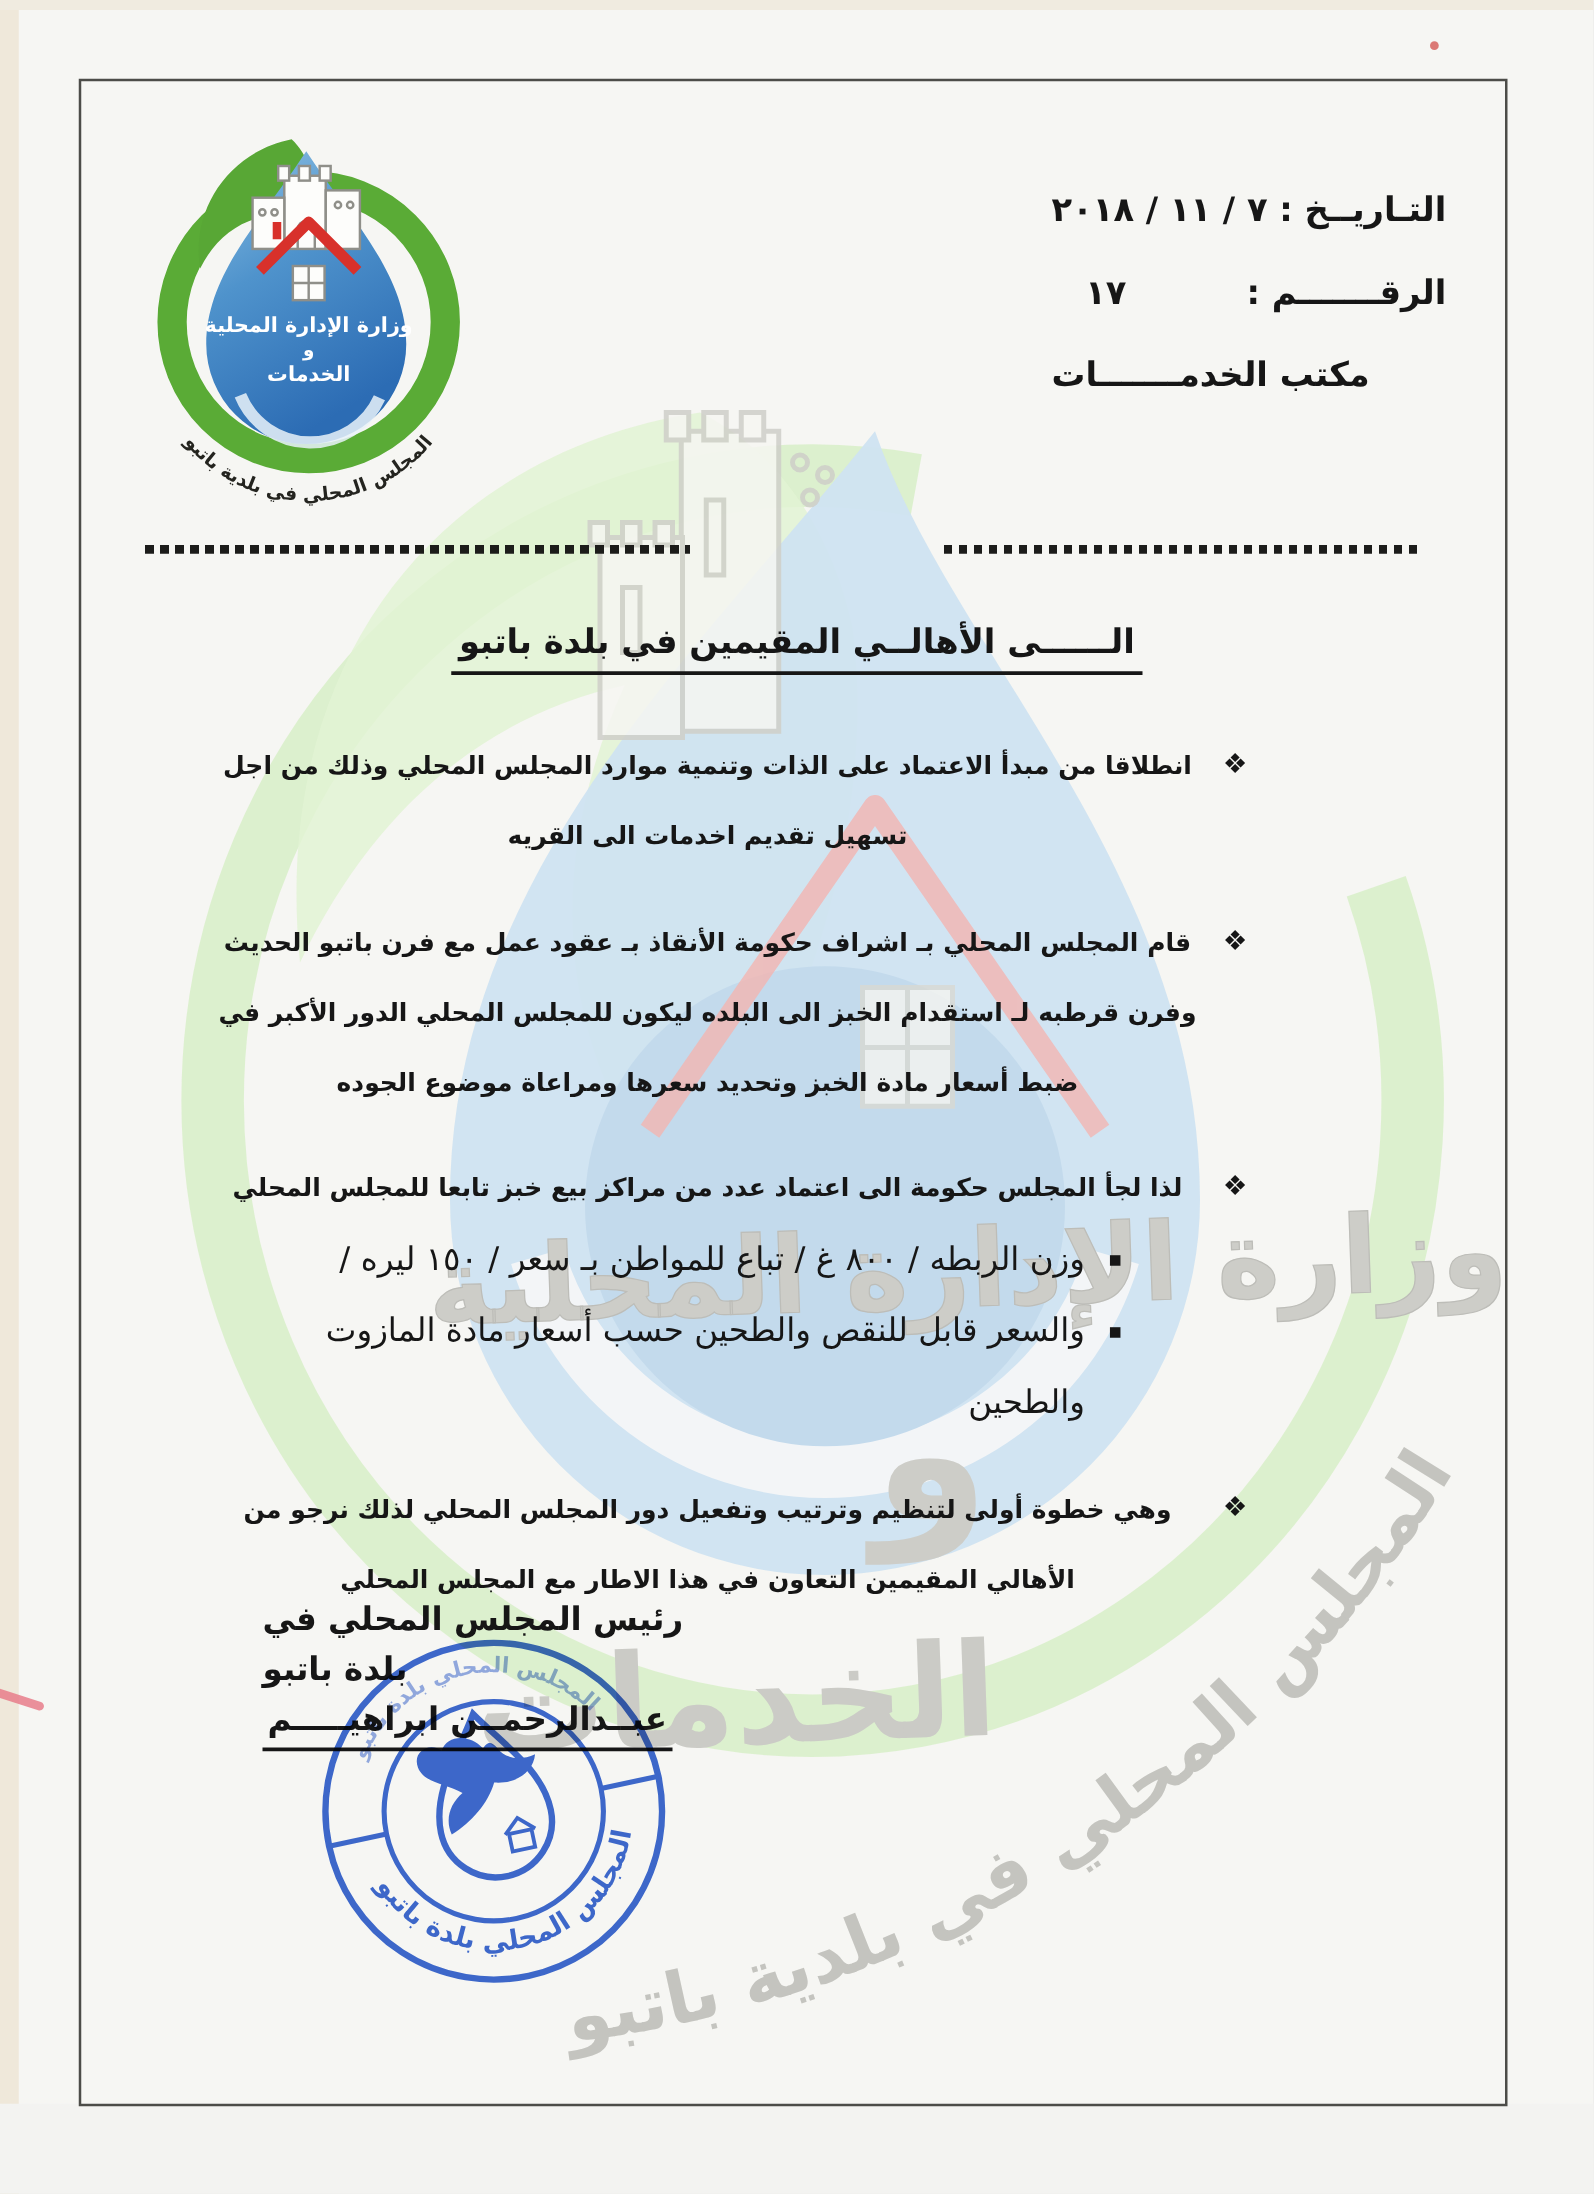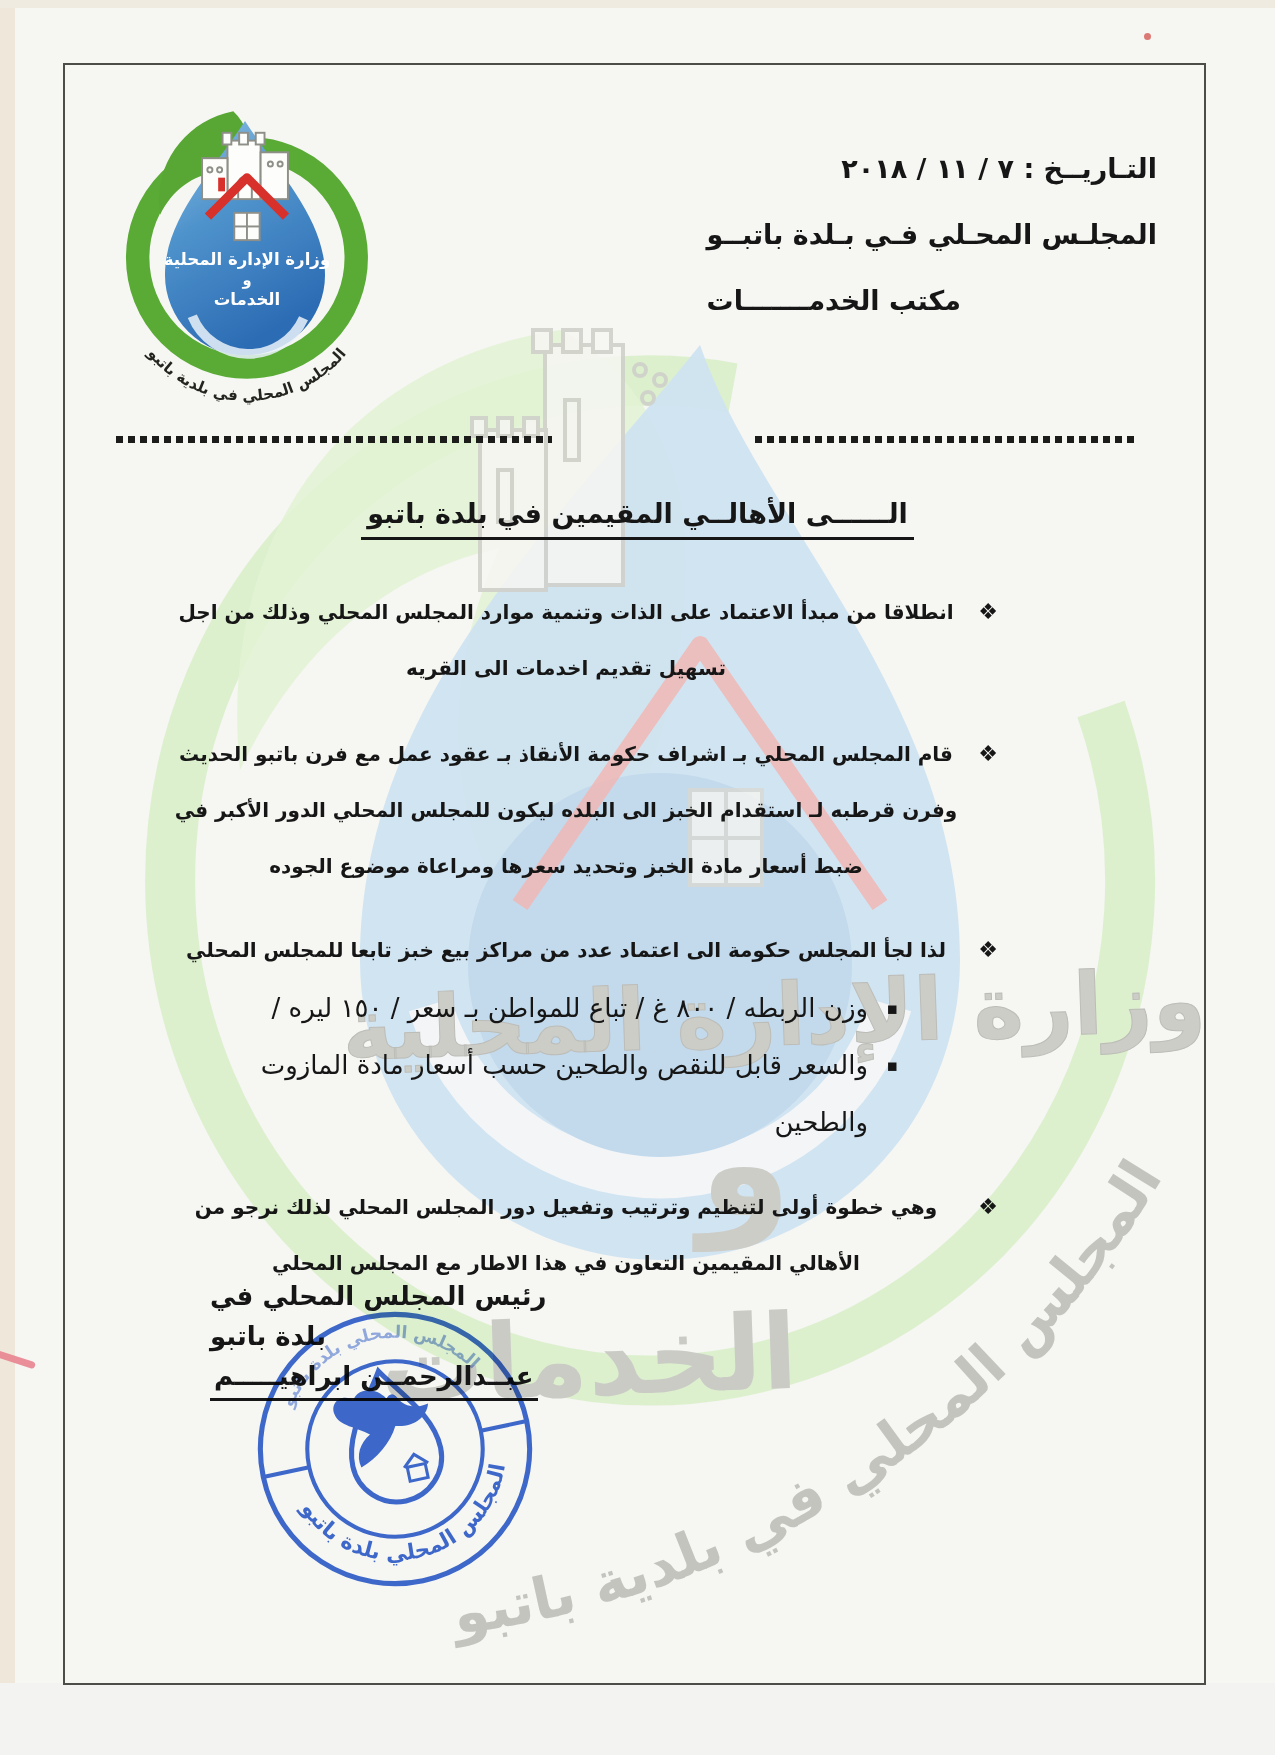--- a/index.html
+++ b/index.html
@@ -146,21 +146,23 @@
     <defs>
         <path id="logoArc" d="M28,238 A132,132 0 0 0 276,238"></path>
       </defs>
     <text font-size="15.5" font-weight="bold" fill="#24241f">
       <textPath href="#logoArc" startOffset="50%" text-anchor="middle">المجلس المحلي في بلدية باتبو</textPath>
     </text>
   </svg>
 
   <div class="hdr">
     <div>التـاريــخ : ٧ / ١١ / ٢٠١٨</div>
-    <div>المجلـس المحـلي فـي بـلدة باتبــو</div>
+    <div>
+      <span>الرقـــــــم :</span><span class="num-gap">١٧</span>
+    </div>
     <div style="text-align:left">مكتب الخدمـــــــات</div>
   </div>
 
   <div class="dash left"></div>
   <div class="dash right"></div>
 
   <div class="title">
     <span>الــــــى الأهالــي المقيمين في بلدة باتبو</span>
   </div>
 

